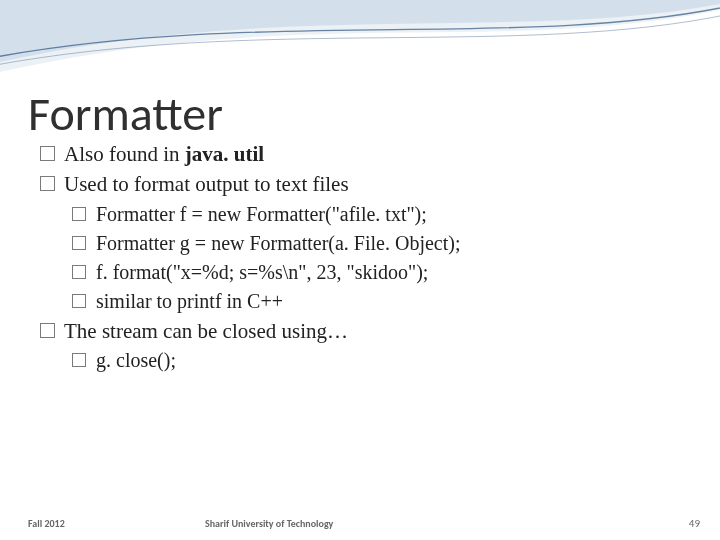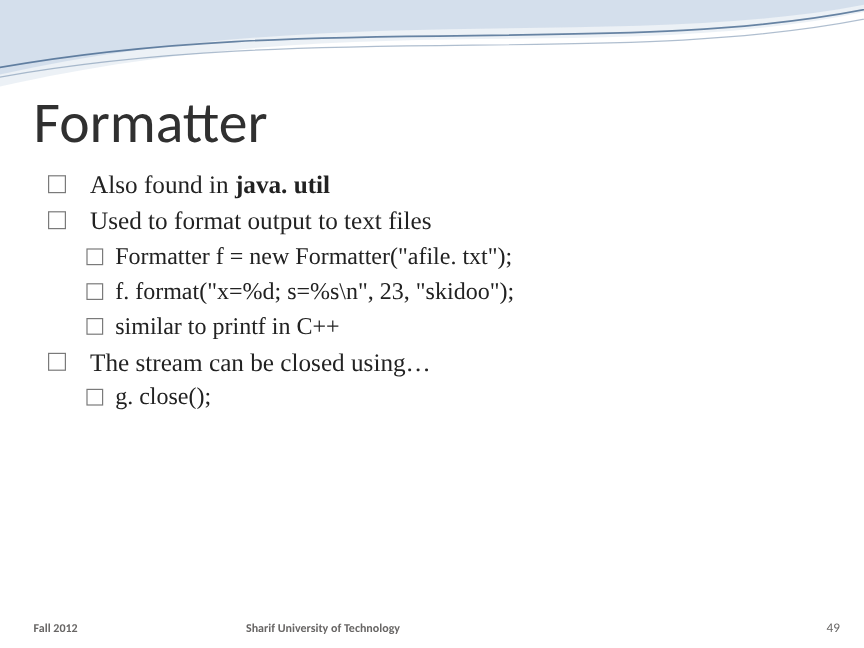--- a/index.html
+++ b/index.html
@@ -9,38 +9,38 @@
     background: #fff;
     position: relative;
   }
   .swoosh {
     position: absolute;
     top: 0; left: 0; width: 720px; height: 120px;
     pointer-events: none;
   }
   .title {
     position: absolute;
-    top: 72px;
+    top: 84px;
     left: 28px;
     font-size: 48px;
     font-weight: 400;
     color: #303030;
     font-family: Calibri, 'Segoe UI', Arial, sans-serif;
   }
   .content {
     position: absolute;
     top: 140px;
     left: 40px;
     right: 30px;
     color: #222;
     font-size: 21px;
     line-height: 1.35;
   }
   .content ul { list-style: none; }
-  .content li { position: relative; padding-left: 35px; margin-bottom: 2px; }
+  .content li { position: relative; padding-left: 24px; margin-bottom: 2px; }
   .content li::before {
     content: "";
     position: absolute;
     left: 0; top: 6px;
     width: 13px; height: 13px;
     border: 1.6px solid #7a7a7a;
     background: #fff;
   }
   .content .sub { padding-left: 32px; }
   .content .sub li { font-size: 20px; padding-left: 24px; }
@@ -74,20 +74,21 @@
 <h1 class="title">Formatter</h1>
 
 <div class="content">
   <ul>
     <li>
       <span>Also found in </span><span class="bold">java. util</span>
     </li>
     <li>Used to format output to text files</li>
     <ul class="sub">
       <li>Formatter f = new Formatter("afile. txt");</li>
+      <li>Formatter g = new Formatter(a. File. Object);</li>
     </ul>
     <ul class="sub">
       <li>f. format("x=%d; s=%s\n", 23, "skidoo");</li>
       <li>similar to printf in C++</li>
     </ul>
     <li>The stream can be closed using…</li>
     <ul class="sub">
       <li>g. close();</li>
     </ul>
   </ul>

